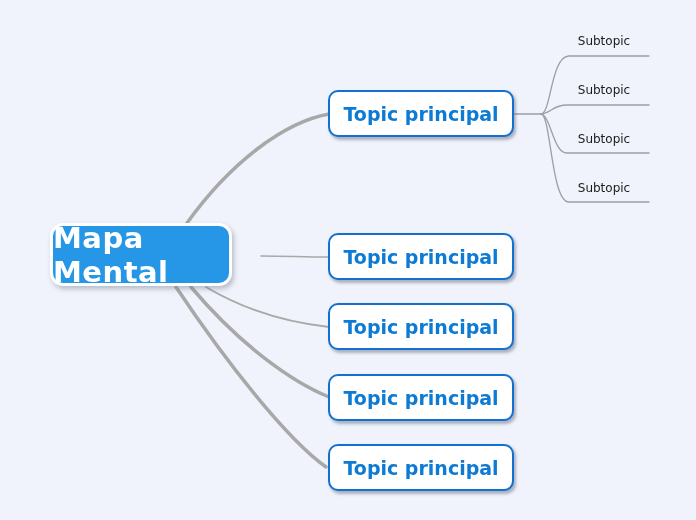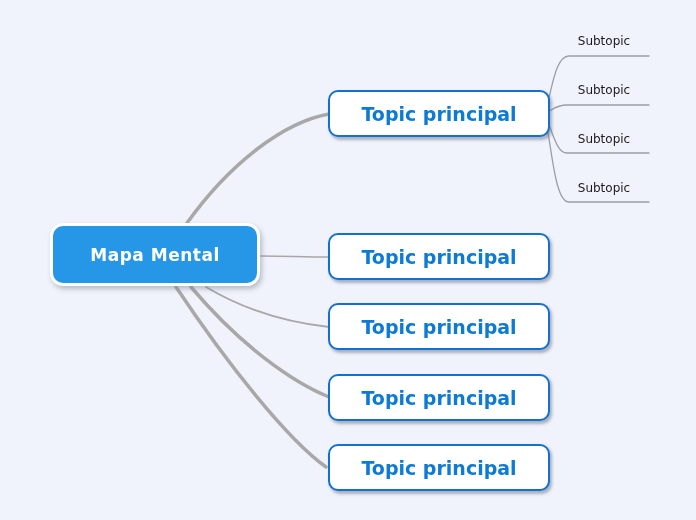--- a/index.html
+++ b/index.html
@@ -12,28 +12,28 @@
     --subtopic-line:#9a9fa6;
     --subtopic-text:#1c1c1e;
   }
   *{margin:0;padding:0;box-sizing:border-box;}
   html,body{width:696px;height:520px;overflow:hidden;}
   body{background:var(--background);font-family:"DejaVu Sans","Liberation Sans",sans-serif;}
   .canvas{position:relative;width:696px;height:520px;background:var(--background);}
   .edges{position:absolute;left:0;top:0;width:696px;height:520px;}
   .node{position:absolute;display:flex;align-items:center;justify-content:center;cursor:pointer;}
   .root-node{
-    left:50px;top:223px;width:210px;height:63px;
+    left:50px;top:223px;width:182px;height:63px;
     background:var(--root-fill);
     border:3px solid #ffffff;border-radius:13px;
     box-shadow:2px 3px 5px rgba(110,120,140,.45);
-    color:var(--root-text);font-size:17px;font-weight:bold;letter-spacing:.5px;
+    color:var(--root-text);font-size:29px;font-weight:bold;letter-spacing:.5px;
   }
   .topic-node{
-    left:328px;width:222px;height:47px;
+    left:328px;width:186px;height:47px;
     background:#ffffff;
     border:2.5px solid var(--topic-border);border-radius:10px;
     box-shadow:2px 2.5px 3px rgba(100,110,135,.5);
     color:var(--topic-text);font-size:19px;font-weight:bold;text-align:right;
   }
   .topic-1{top:90px;}
   .topic-2{top:233px;}
   .topic-3{top:303px;}
   .topic-4{top:374px;}
   .topic-5{top:444px;}

